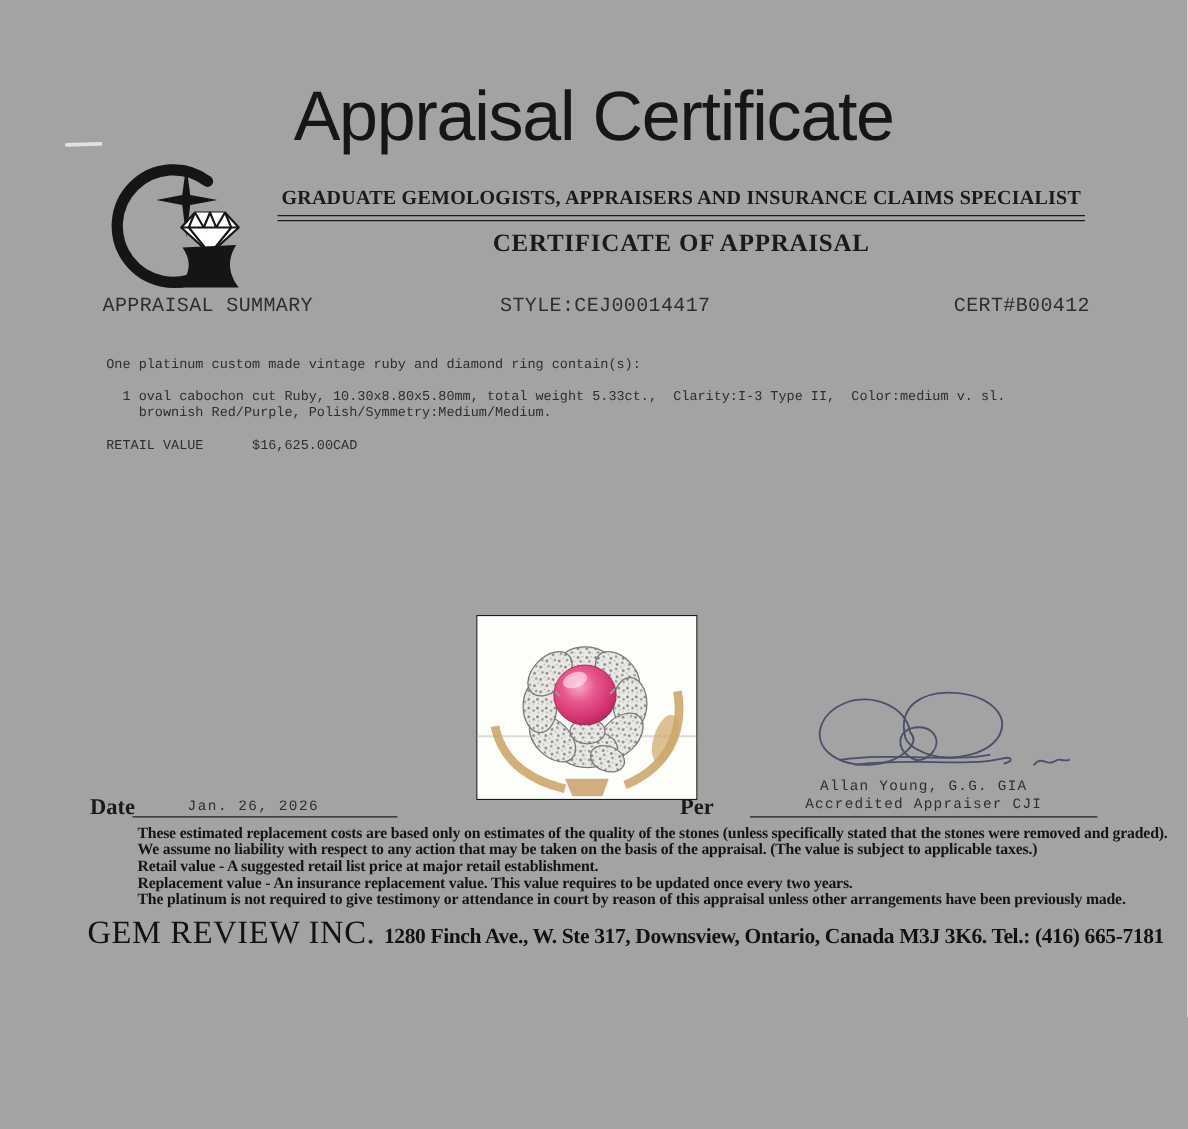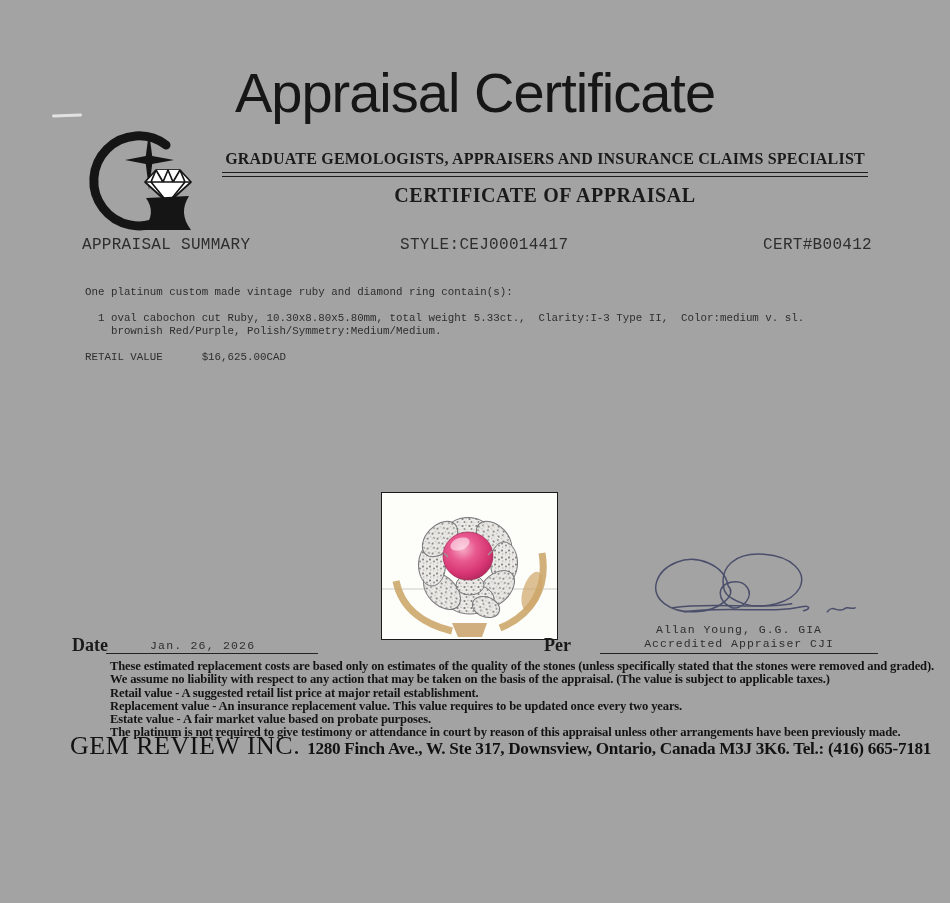--- a/index.html
+++ b/index.html
@@ -155,21 +155,20 @@
   <div class="date-value mono">Jan. 26, 2026</div>
   <div class="date-rule"></div>
   <div class="per-label">Per</div>
   <div class="per-rule"></div>
 
   <div class="disclaimers">
     <div>These estimated replacement costs are based only on estimates of the  quality of the stones (unless specifically stated that the stones were removed and graded).</div>
     <div>We assume no liability with respect to any action that may be taken on the basis of the appraisal. (The value is subject to applicable taxes.)</div>
     <div>Retail value - A suggested retail list price at major retail establishment.</div>
     <div>Replacement value - An insurance replacement value. This value requires to be updated once every two years.</div>
-    <div>Estate value - A fair market value based on probate purposes.</div>
     <div>The platinum is not required to give testimony or attendance in court by reason of this appraisal unless other arrangements have been previously made.</div>
   </div>
 
   <div class="company-row">
     <span class="company-name">GEM REVIEW INC.</span>
     <span class="company-address">1280 Finch Ave., W. Ste 317, Downsview, Ontario, Canada M3J 3K6.  Tel.: (416) 665-7181</span>
   </div>
 
 </div>
 

